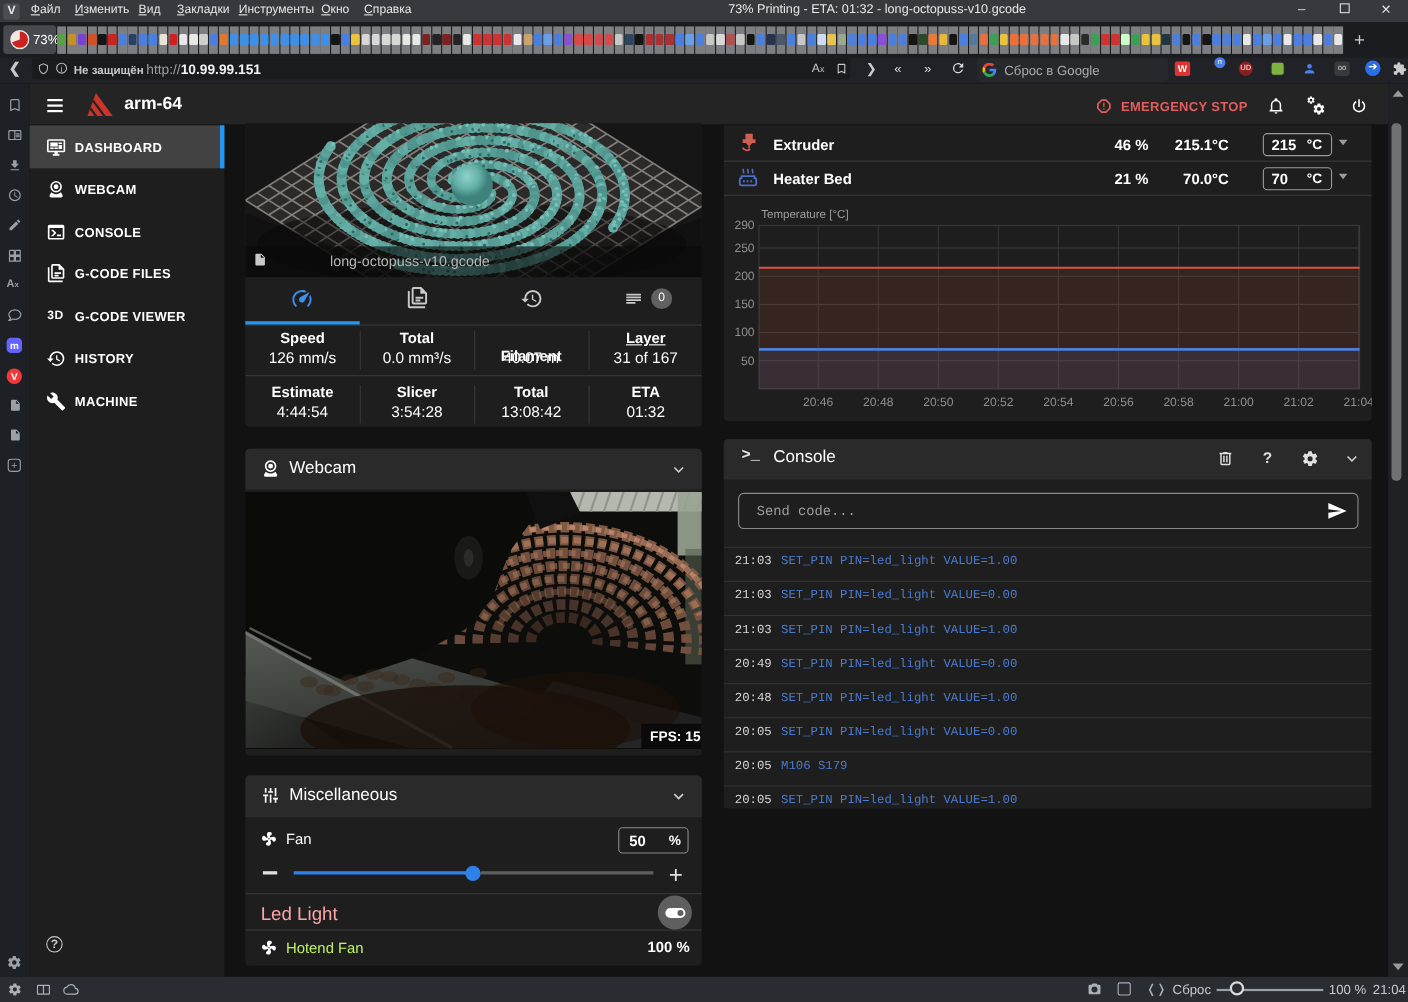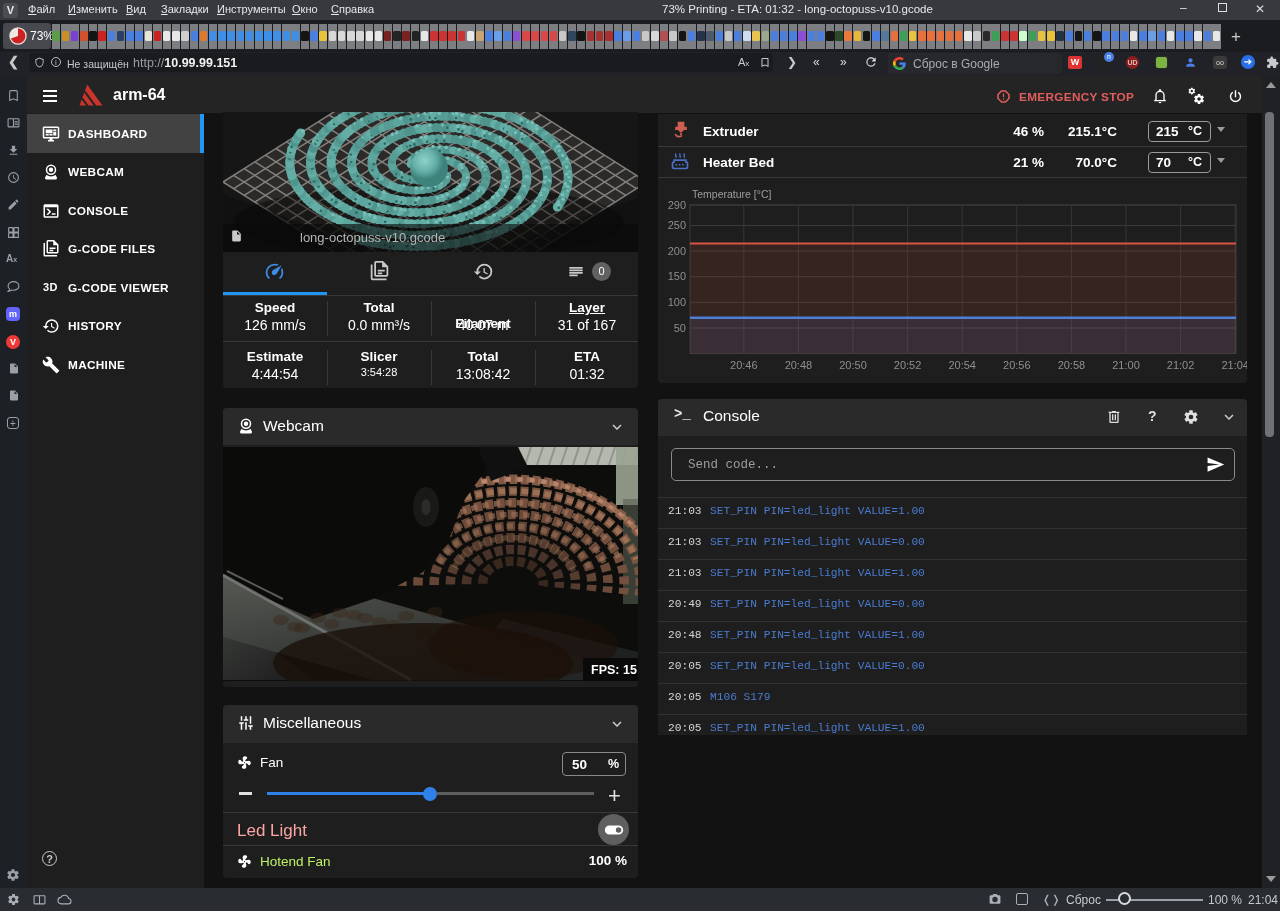--- a/index.html
+++ b/index.html
@@ -281,21 +281,21 @@
 <div class="a" style="left:1212.46px;top:24px;width:8.3px;height:25px;background:#7c7e82;"></div>
 <div class="a" style="left:1212.86px;top:31px;width:7.5px;height:10px;background:#e8e8e8;border-radius:1.5px;"></div>
 <div class="a" style="left:1231px;top:27px;font-size:17px;color:#ccc;">+</div>
 <div class="a" style="left:0;top:52px;width:1280px;height:24px;background:#202227;"></div>
 <div class="a" style="left:8px;top:54px;font-size:13px;font-weight:700;color:#c8c8c8;">❮</div>
 <div class="a" style="left:29px;top:53px;width:744px;height:19px;background:#191b1f;border-radius:3px;"></div>
 <svg class="a" style="left:34px;top:57px" width="11" height="11" viewBox="0 0 24 24">
     <path d="M12,1L3,5V11C3,16.55 6.84,21.74 12,23C17.16,21.74 21,16.55 21,11V5L12,1M12,3.18L19,6.3V11.22C19,15.54 16.06,19.5 12,20.82C7.94,19.5 5,15.54 5,11.22V6.3L12,3.18Z" fill="#b8bcc2"></path>
   </svg>
 <div class="a" style="left:51px;top:57px;width:10px;height:10px;border:1px solid #b8bcc2;border-radius:50%;color:#b8bcc2;font-size:8px;text-align:center;line-height:10px;">i</div>
-<div class="a" style="left:67px;top:58px;font-size:10.5px;color:#c6c8ca;">Не защищён</div>
+<div class="a" style="left:67px;top:58px;font-size:10.5px;color:#c6c8ca;font-weight:bold;">Не защищён</div>
 <div class="a" style="left:133px;top:56px;font-size:12.5px;color:#9a9da2;">http://<span style="color:#f2f2f2;font-weight:700;">10.99.99.151</span></div>
 <div class="a" style="left:738px;top:56px;font-size:11px;color:#c8cacc;">A<span style="font-size:8px">x</span></div>
 <svg class="a" style="left:759px;top:56px" width="12" height="13" viewBox="0 0 24 24">
     <path d="M17,3H7A2,2 0 0,0 5,5V21L12,18L19,21V5C19,3.89 18.1,3 17,3M17,18L12,15.82L7,18V5H17V18Z" fill="#c8cacc"></path>
   </svg>
 <div class="a" style="left:787px;top:55px;font-size:12px;color:#c8cacc;">❯</div>
 <div class="a" style="left:813px;top:55px;font-size:12px;color:#dcdcdc;">«</div>
 <div class="a" style="left:840px;top:55px;font-size:12px;color:#dcdcdc;">»</div>
 <svg class="a" style="left:864px;top:55px" width="14" height="14" viewBox="0 0 24 24">
     <path d="M17.65,6.35C16.2,4.9 14.21,4 12,4A8,8 0 0,0 4,12A8,8 0 0,0 12,20C15.73,20 18.84,17.45 19.73,14H17.65C16.83,16.33 14.61,18 12,18A6,6 0 0,1 6,12A6,6 0 0,1 12,6C13.66,6 15.14,6.69 16.22,7.78L13,11H20V4L17.65,6.35Z" fill="#dcdcdc"></path>
@@ -1456,21 +1456,21 @@
 <div class="a" style="left:223px;top:317px;width:104px;text-align:center;font-size:14px;color:#fff;">126 mm/s</div>
 <div class="a" style="left:327px;top:300px;width:104px;text-align:center;font-size:13.5px;font-weight:700;color:#fff;">Total</div>
 <div class="a" style="left:327px;top:317px;width:104px;text-align:center;font-size:14px;color:#fff;">0.0 mm³/s</div>
 <div class="a" style="left:431px;top:316px;width:104px;text-align:center;font-size:13.5px;font-weight:700;color:#fff;">Filament</div>
 <div class="a" style="left:431px;top:317px;width:104px;text-align:center;font-size:14px;color:#fff;">40.07 m</div>
 <div class="a" style="left:535px;top:300px;width:104px;text-align:center;font-size:13.5px;font-weight:700;color:#fff;text-decoration:underline;">Layer</div>
 <div class="a" style="left:535px;top:317px;width:104px;text-align:center;font-size:14px;color:#fff;">31 of 167</div>
 <div class="a" style="left:223px;top:349px;width:104px;text-align:center;font-size:13.5px;font-weight:700;color:#fff;">Estimate</div>
 <div class="a" style="left:223px;top:366px;width:104px;text-align:center;font-size:14px;color:#fff;">4:44:54</div>
 <div class="a" style="left:327px;top:349px;width:104px;text-align:center;font-size:13.5px;font-weight:700;color:#fff;">Slicer</div>
-<div class="a" style="left:327px;top:366px;width:104px;text-align:center;font-size:11px;color:#fff;">3:54:28</div>
+<div class="a" style="left:327px;top:366px;width:104px;text-align:center;font-size:14px;color:#fff;">3:54:28</div>
 <div class="a" style="left:431px;top:349px;width:104px;text-align:center;font-size:13.5px;font-weight:700;color:#fff;">Total</div>
 <div class="a" style="left:431px;top:366px;width:104px;text-align:center;font-size:14px;color:#fff;">13:08:42</div>
 <div class="a" style="left:535px;top:349px;width:104px;text-align:center;font-size:13.5px;font-weight:700;color:#fff;">ETA</div>
 <div class="a" style="left:535px;top:366px;width:104px;text-align:center;font-size:14px;color:#fff;">01:32</div>
 <div class="a" style="left:327px;top:301px;width:1px;height:35px;background:rgba(255,255,255,0.12);"></div>
 <div class="a" style="left:327px;top:350px;width:1px;height:35px;background:rgba(255,255,255,0.12);"></div>
 <div class="a" style="left:431px;top:301px;width:1px;height:35px;background:rgba(255,255,255,0.12);"></div>
 <div class="a" style="left:431px;top:350px;width:1px;height:35px;background:rgba(255,255,255,0.12);"></div>
 <div class="a" style="left:535px;top:301px;width:1px;height:35px;background:rgba(255,255,255,0.12);"></div>
 <div class="a" style="left:535px;top:350px;width:1px;height:35px;background:rgba(255,255,255,0.12);"></div>

